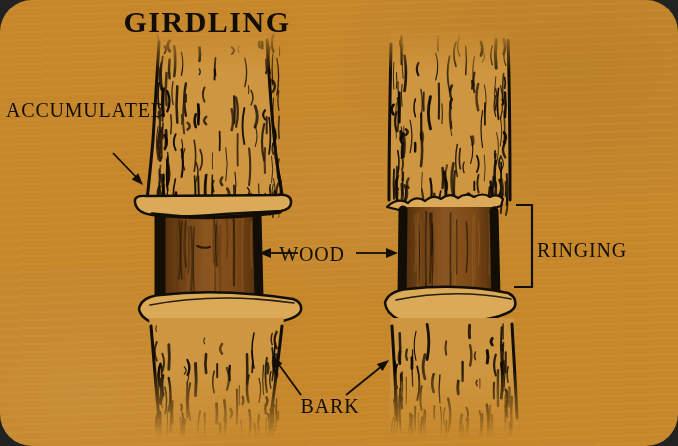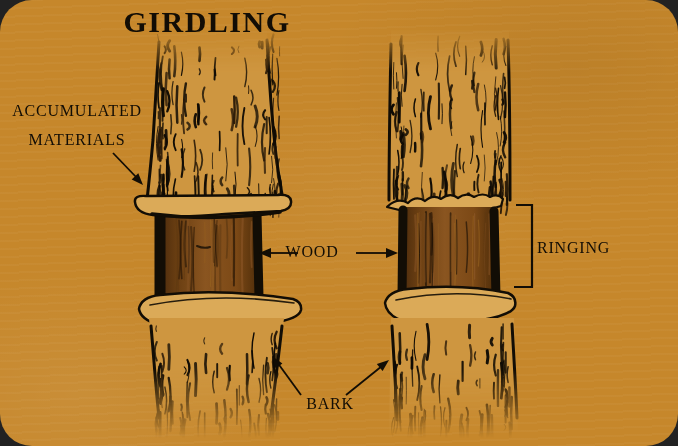--- a/index.html
+++ b/index.html
@@ -16,21 +16,21 @@
     border-radius:32px;
   }
   .stage svg{position:absolute;left:0;top:0;}
   .title{
     position:absolute;transform:translateX(-50%);
     font-weight:700;font-size:30px;letter-spacing:1.5px;white-space:nowrap;
   }
   .t-left{left:207px;top:5px;}
   .t-right{left:458px;top:5px;}
   .lbl{
-    position:absolute;font-size:16px;letter-spacing:.8px;white-space:nowrap;
+    position:absolute;font-size:20px;letter-spacing:.8px;white-space:nowrap;
   }
   .lbl-acc{left:6px;top:96px;width:142px;text-align:center;line-height:29px;}
   .lbl-wood{left:312px;top:243px;transform:translateX(-50%);}
   .lbl-girdle{left:537px;top:239px;}
   .lbl-bark{left:330px;top:395px;transform:translateX(-50%);text-align:center;}
   .ln{stroke:var(--ink,#120D05);fill:none;}
   .hd{fill:var(--ink,#120D05);stroke:none;}
   .outline{stroke:var(--ink,#120D05);fill:none;stroke-linecap:round;stroke-linejoin:round;}
 </style>
 </head>
@@ -641,18 +641,17 @@
         <polygon class="hd" points="389,360 382.6,371 376.8,364"></polygon>
       </g>
       <path class="ln" stroke-width="2.2" d="M516,205 L532,205 L532,287 L514,287"></path>
     </g>
   </svg>
 
   <div class="title t-left">GIRDLING</div>
 
   <div class="lbl lbl-acc">
     <div>ACCUMULATED</div>
-    <div>MATERIALS</div>
   </div>
   <div class="lbl lbl-wood">WOOD</div>
   <div class="lbl lbl-girdle">RINGING</div>
   <div class="lbl lbl-bark">BARK</div>
 </div>
 
 </body></html>

